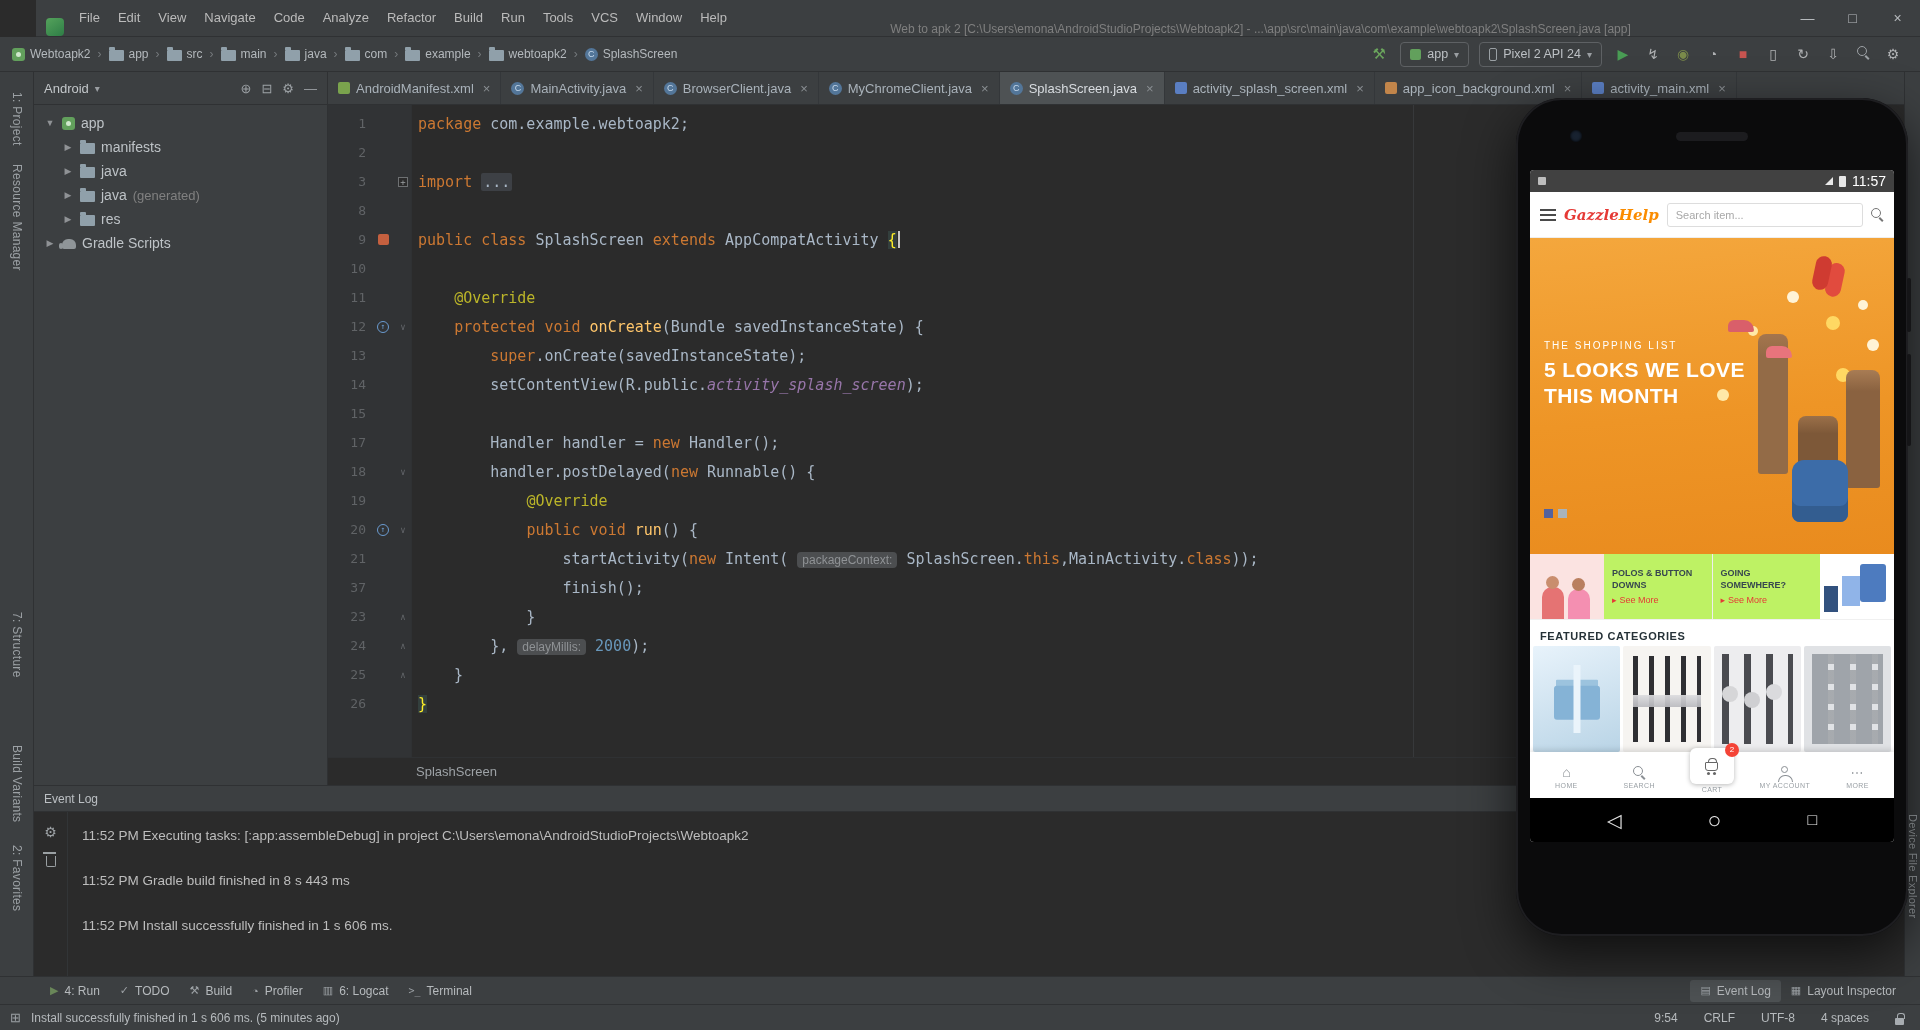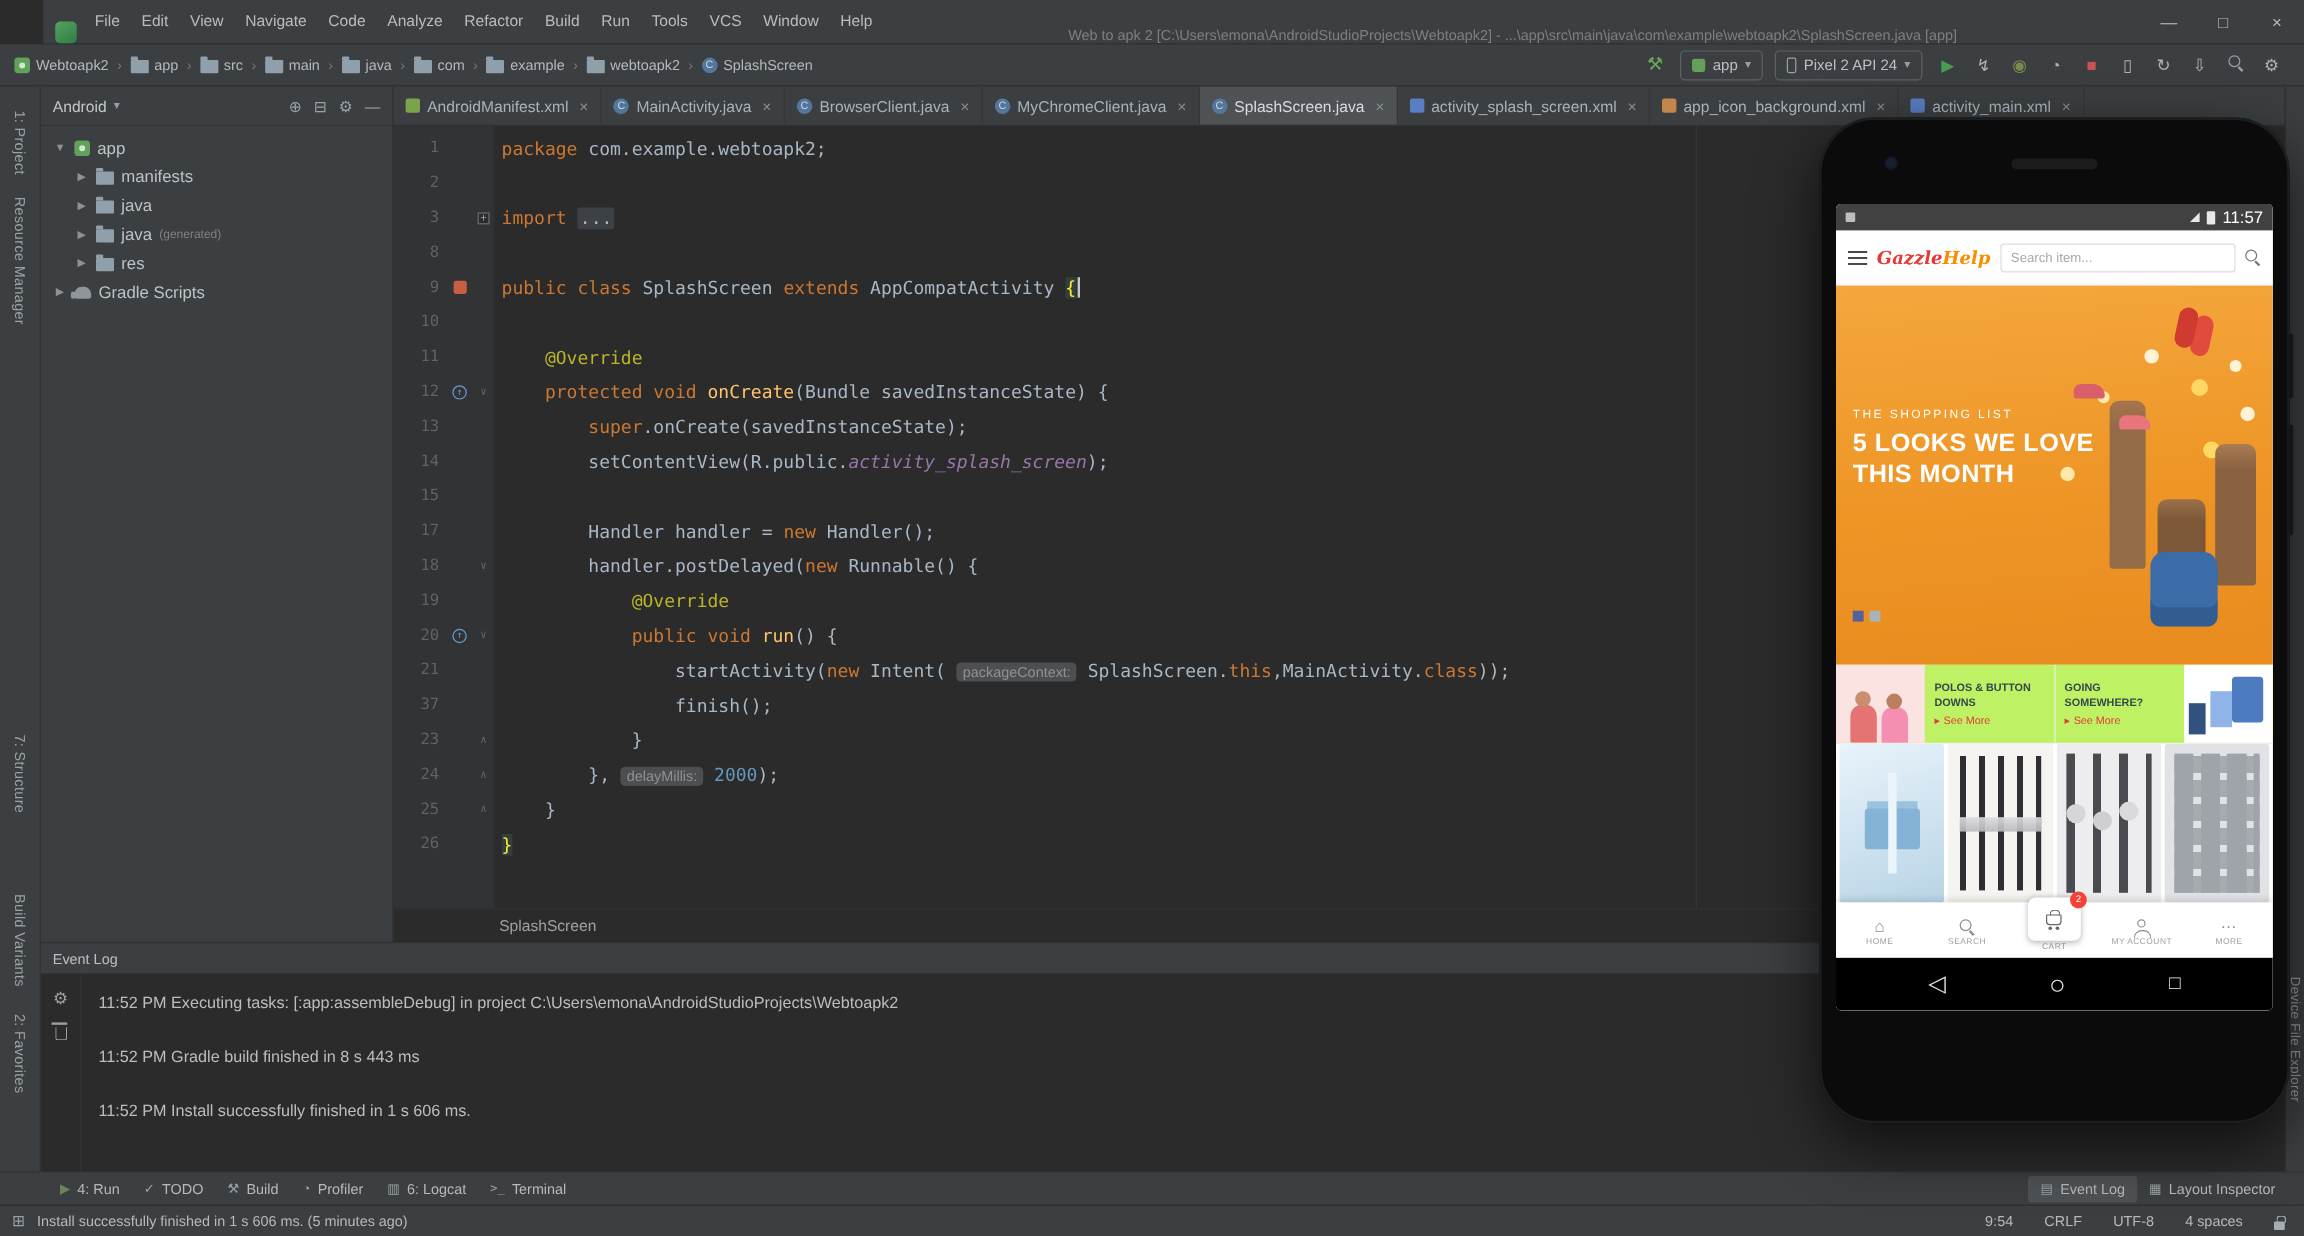--- a/index.html
+++ b/index.html
@@ -43,21 +43,21 @@
   .project-pane{width:294px;flex:none;background:#3c3f41;border-right:1px solid #2f3133;display:flex;flex-direction:column;}
   .pane-header{height:33px;display:flex;align-items:center;padding:0 10px;border-bottom:1px solid #2f3133;font-size:13px;color:#c3c7ca;}
   .pane-header .caret{font-size:10px;color:#9a9ea2;margin-left:6px;}
   .pane-acts{margin-left:auto;display:flex;gap:10px;}
   .pane-act{font-size:13px;color:#9ca1a5;}
   .tree{padding-top:6px;font-size:14px;color:#bec3c7;}
   .tree-row{height:24px;display:flex;align-items:center;gap:6px;}
   .tree-row.lvl0{padding-left:10px;}
   .tree-row.lvl1{padding-left:28px;}
   .tree-arrow{width:12px;font-size:9px;color:#8f9295;text-align:center;}
-  .tree-suffix{color:#808080;font-size:10px;}
+  .tree-suffix{color:#808080;font-size:13px;}
 
   
   .ico{display:inline-block;flex:none;}
   .ico-folder{width:15px;height:11px;background:#90a0aa;border-radius:1px;position:relative;margin-top:2px;}
   .ico-folder::before{content:'';position:absolute;top:-3px;left:0;width:6px;height:3px;background:#90a0aa;border-radius:1px 1px 0 0;}
   .ico-module{width:13px;height:13px;border-radius:3px;background:#62a05c;position:relative;}
   .ico-module::after{content:'';position:absolute;left:4px;top:4px;width:5px;height:5px;border-radius:50%;background:#cfe8cc;}
   .ico-gradle{width:14px;height:10px;background:#8f9598;border-radius:6px 6px 2px 2px;position:relative;margin-top:2px;}
   .ico-gradle::before{content:'';position:absolute;left:-3px;bottom:0;width:4px;height:6px;background:#8f9598;border-radius:2px;}
   .ico-class{width:13px;height:13px;border-radius:50%;background:#537699;color:#c8daec;font-size:9px;line-height:13px;text-align:center;}
@@ -699,20 +699,23 @@
             <div class="promo-text">
               <div class="promo-title">GOING SOMEWHERE?</div>
               <div class="promo-cta">
                 <span class="cta-arrow">▸</span>
                 <span class="cta-text">See More</span>
               </div>
             </div>
           </div>
         </div>
 
+      <div class="p-section">
+        <span class="p-section-title">FEATURED CATEGORIES</span>
+      </div>
       <div class="p-cats">
           <div class="cat cat-gift-box"></div>
           <div class="cat cat-brushes"></div>
           <div class="cat cat-watches"></div>
           <div class="cat cat-gadgets"></div>
         </div>
 
       <div class="p-nav">
           <div class="pnav">
             <span class="pnav-ico pni-home">⌂</span>

